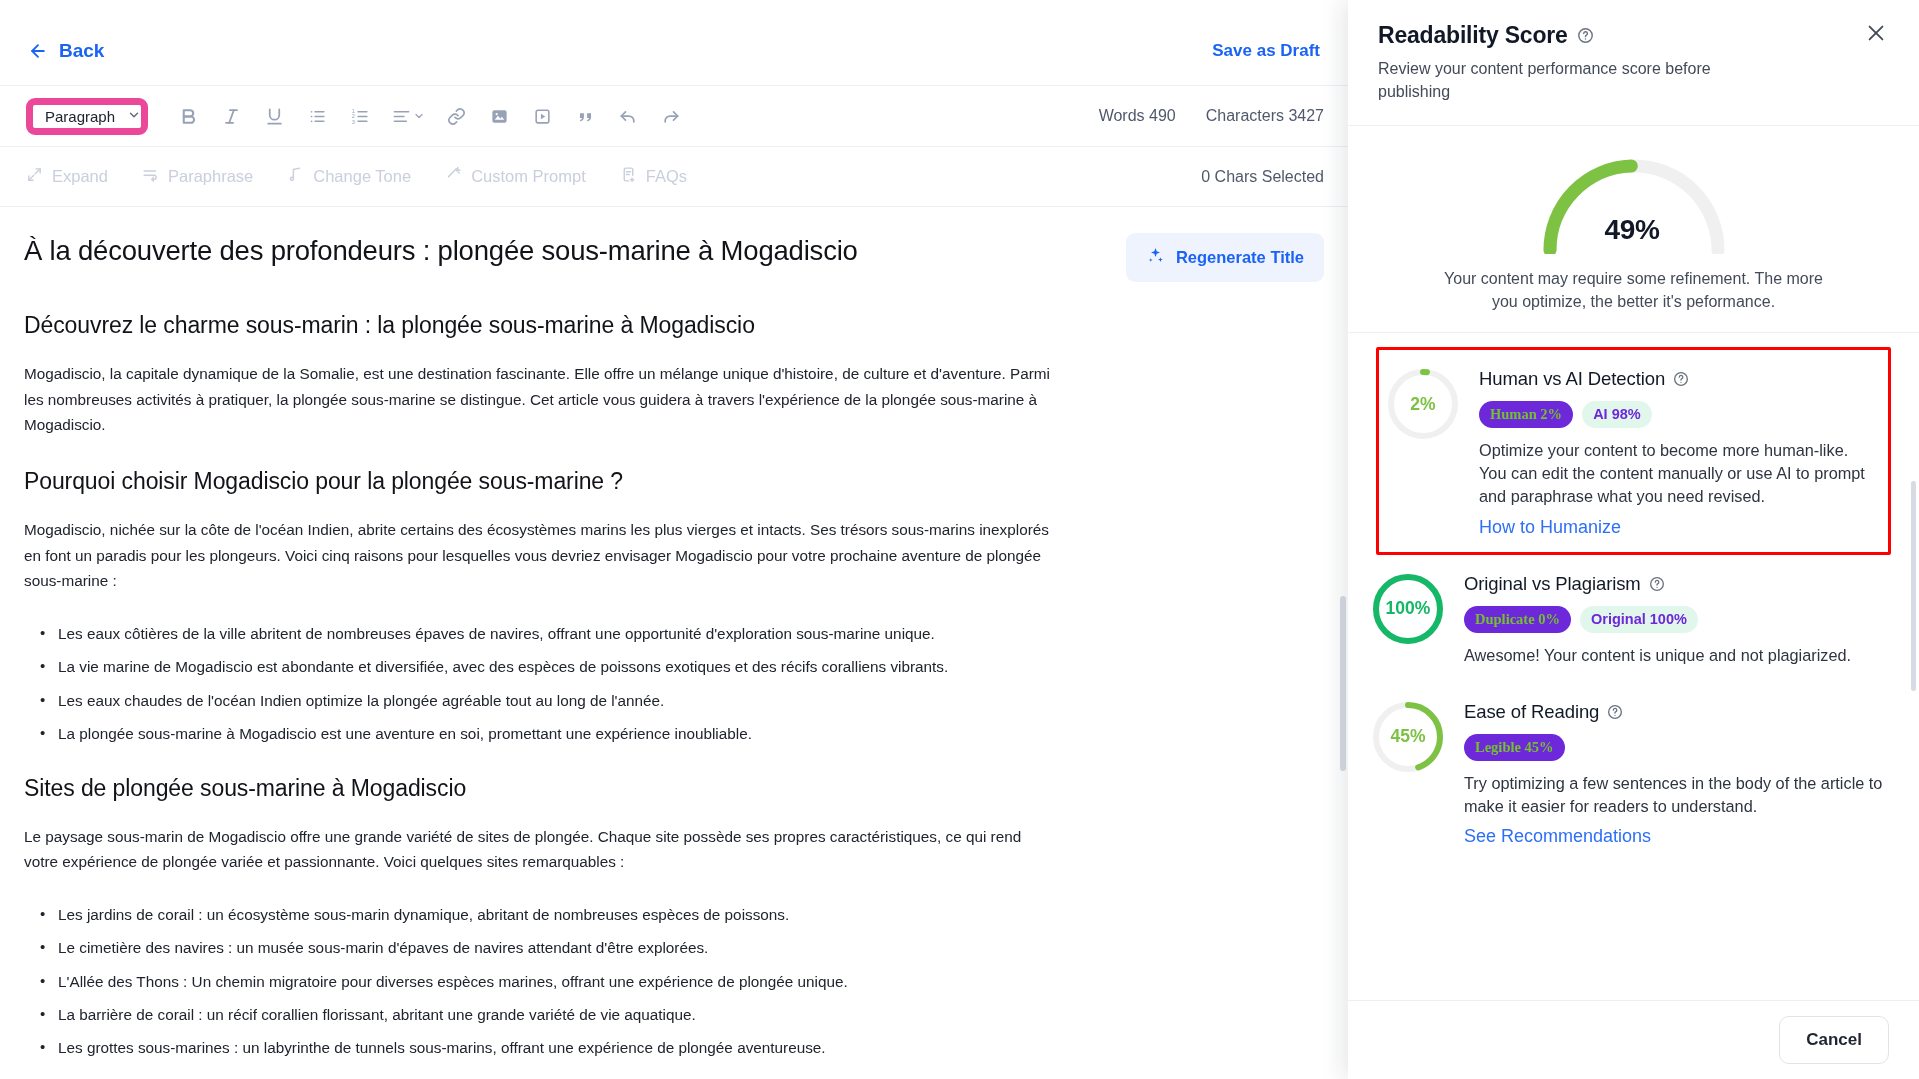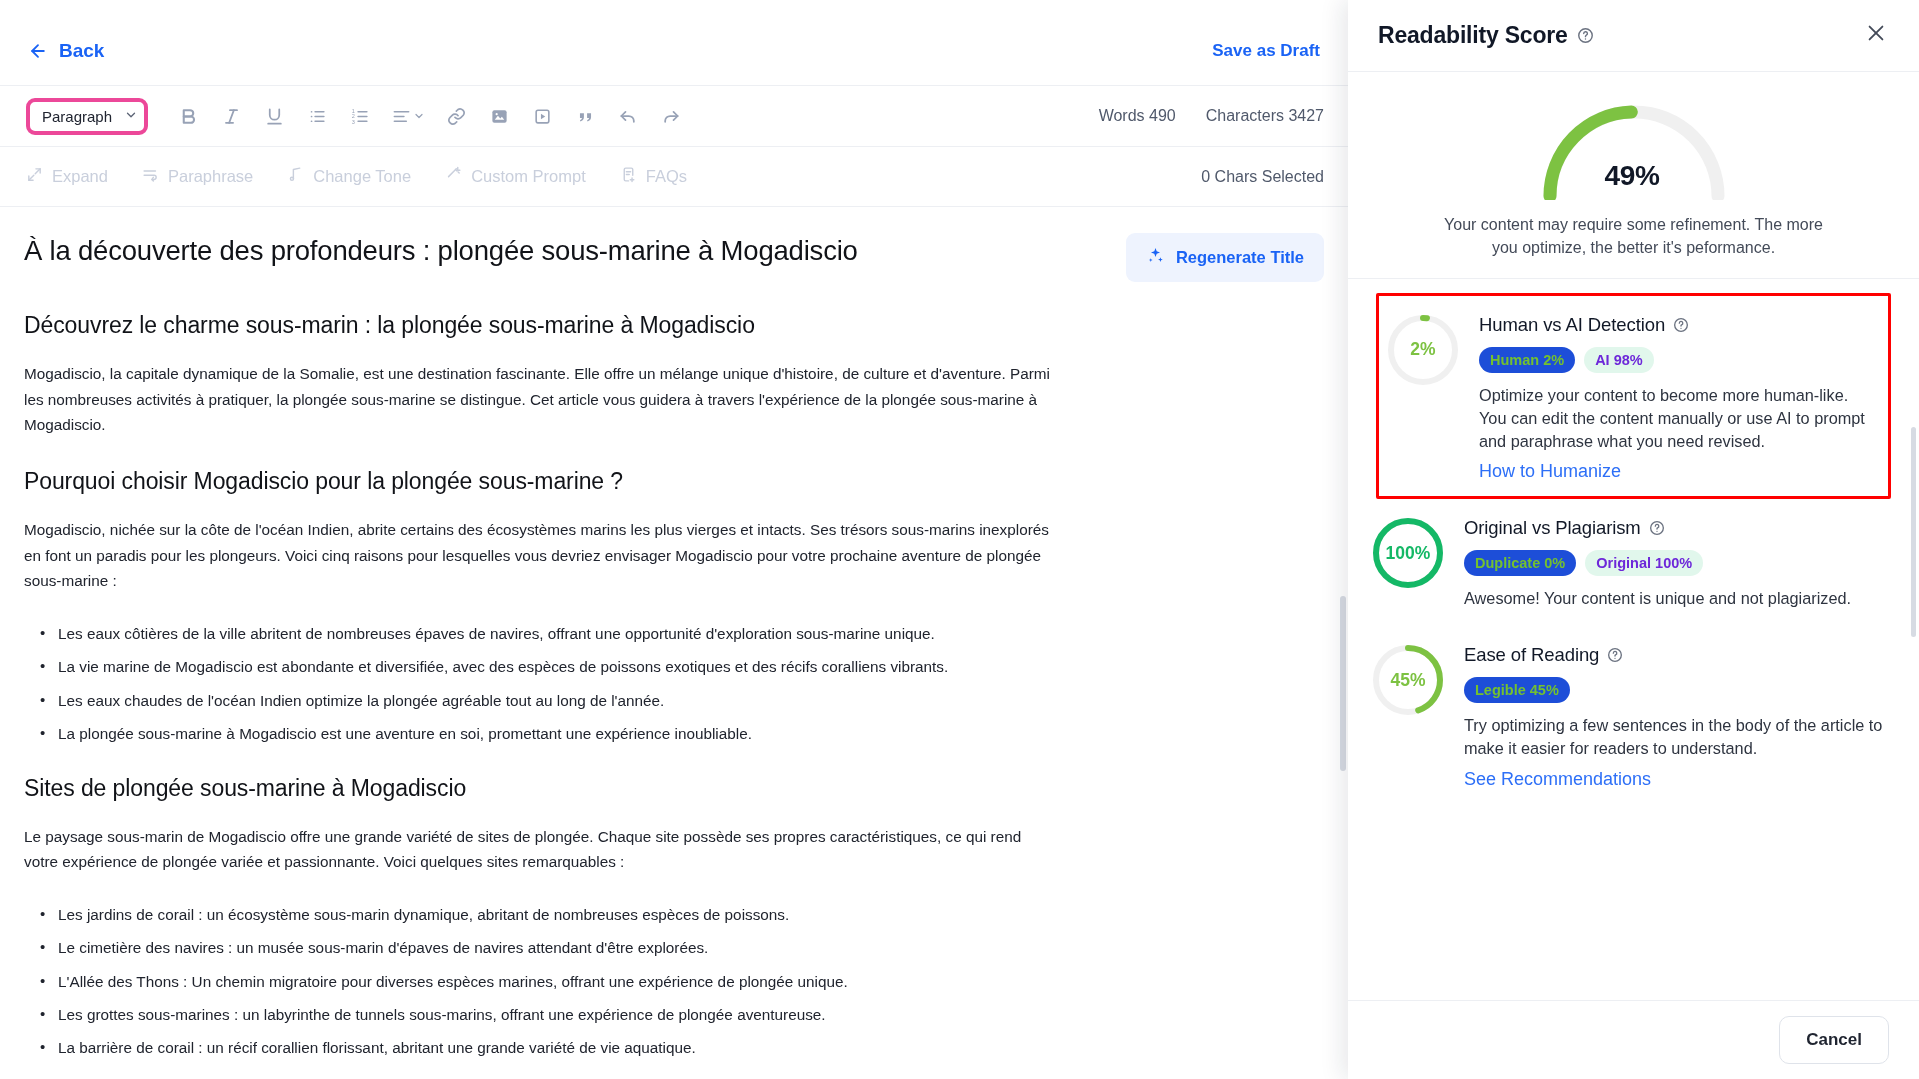--- a/index.html
+++ b/index.html
@@ -44,21 +44,21 @@
     border-top: 1px solid #EDEFF3;
     border-bottom: 1px solid #EDEFF3;
     display: flex; align-items: center;
     padding: 0 26px;
     position: relative;
   }
   .para-select {
     display: flex; align-items: center; justify-content: space-between;
     gap: 12px;
     width: 122px; height: 37px;
-    border: 4px solid #ec4899; border-radius: 9px;
+    border: 7px solid #ec4899; border-radius: 9px;
     padding: 0 12px;
     font-size: 15px; color: #202430; cursor: pointer;
     background: #fff;
   }
   .tool-icons { display: flex; align-items: center; gap: 13px; margin-left: 25px; }
   .tbtn {
     width: 30px; height: 30px;
     display: flex; align-items: center; justify-content: center;
     color: #98A2B6; cursor: pointer; border-radius: 5px;
   }
@@ -185,21 +185,21 @@
     font-size: 17.5px; font-weight: 600;
   }
   .metric-main { flex: 1; padding-top: 2px; }
   .metric-title-row { display: flex; align-items: center; gap: 8px; margin-bottom: 11px; }
   .metric-title { font-size: 18.5px; color: #111827; letter-spacing: -0.1px; }
   .pills { display: flex; gap: 9px; margin-bottom: 11px; }
   .pill {
     font-size: 14.5px; font-weight: 600;
     padding: 5px 11px; border-radius: 20px; white-space: nowrap;
   }
-  .pill.lime { background: #1d4ed8; color: #74C12E; }
+  .pill.lime { background: #6d28d9; color: #74C12E; font-family: Liberation Serif, serif; }
   .pill.mint { background: #E1F7EC; color: #6d28d9; }
   .metric-desc { font-size: 16.3px; color: #2E3440; line-height: 1.42; }
   .metric-link {
     display: inline-block; margin-top: 8px;
     font-size: 18px; color: #2D6FF7; cursor: pointer;
   }
   .help-icon { color:#6B7280; display:flex; align-items:center; }
 
   .panel-foot {
     height: 79px; border-top: 1px solid #EDEFF3;
@@ -434,41 +434,42 @@
         <li>Les eaux chaudes de l'océan Indien optimize la plongée agréable tout au long de l'année.</li>
         <li>La plongée sous-marine à Mogadiscio est une aventure en soi, promettant une expérience inoubliable.</li>
       </ul>
 
       <h2 class="sec">Sites de plongée sous-marine à Mogadiscio</h2>
       <p class="body">Le paysage sous-marin de Mogadiscio offre une grande variété de sites de plongée. Chaque site possède ses propres caractéristiques, ce qui rend votre expérience de plongée variée et passionnante. Voici quelques sites remarquables :</p>
       <ul class="body-list">
         <li>Les jardins de corail : un écosystème sous-marin dynamique, abritant de nombreuses espèces de poissons.</li>
         <li>Le cimetière des navires : un musée sous-marin d'épaves de navires attendant d'être explorées.</li>
         <li>L'Allée des Thons : Un chemin migratoire pour diverses espèces marines, offrant une expérience de plongée unique.</li>
+        <li>La barrière de corail : un récif corallien florissant, abritant une grande variété de vie aquatique.</li>
         <li>Les grottes sous-marines : un labyrinthe de tunnels sous-marins, offrant une expérience de plongée aventureuse.</li>
-        <li>La barrière de corail : un récif corallien florissant, abritant une grande variété de vie aquatique.</li>
       </ul>
     </div>
 
     <div class="editor-scroll"></div>
   </div>
 
   <div class="panel">
 
     <div class="panel-head">
       <div class="panel-title-row">
         <span class="panel-title">Readability Score</span>
         <span class="help-icon">
           <svg width="17" height="17" viewBox="0 0 24 24" fill="none" stroke="#6B7280" stroke-width="2">
               <circle cx="12" cy="12" r="9.5"></circle>
               <path d="M9.5 9.2a2.6 2.6 0 1 1 3.4 2.5c-.6.25-.9.8-.9 1.5v.4" stroke-linecap="round"></path>
               <circle cx="12" cy="17" r="1" fill="#6B7280" stroke="none"></circle>
             </svg>
         </span>
       </div>
+      <div class="panel-sub">Review your content performance score before publishing</div>
       <div class="panel-close">
         <svg width="22" height="22" viewBox="0 0 24 24" fill="none" stroke="#434A58" stroke-width="2" stroke-linecap="round">
             <line x1="5" y1="5" x2="19" y2="19"></line>
             <line x1="19" y1="5" x2="5" y2="19"></line>
           </svg>
       </div>
     </div>
 
     <div class="panel-body">
 

